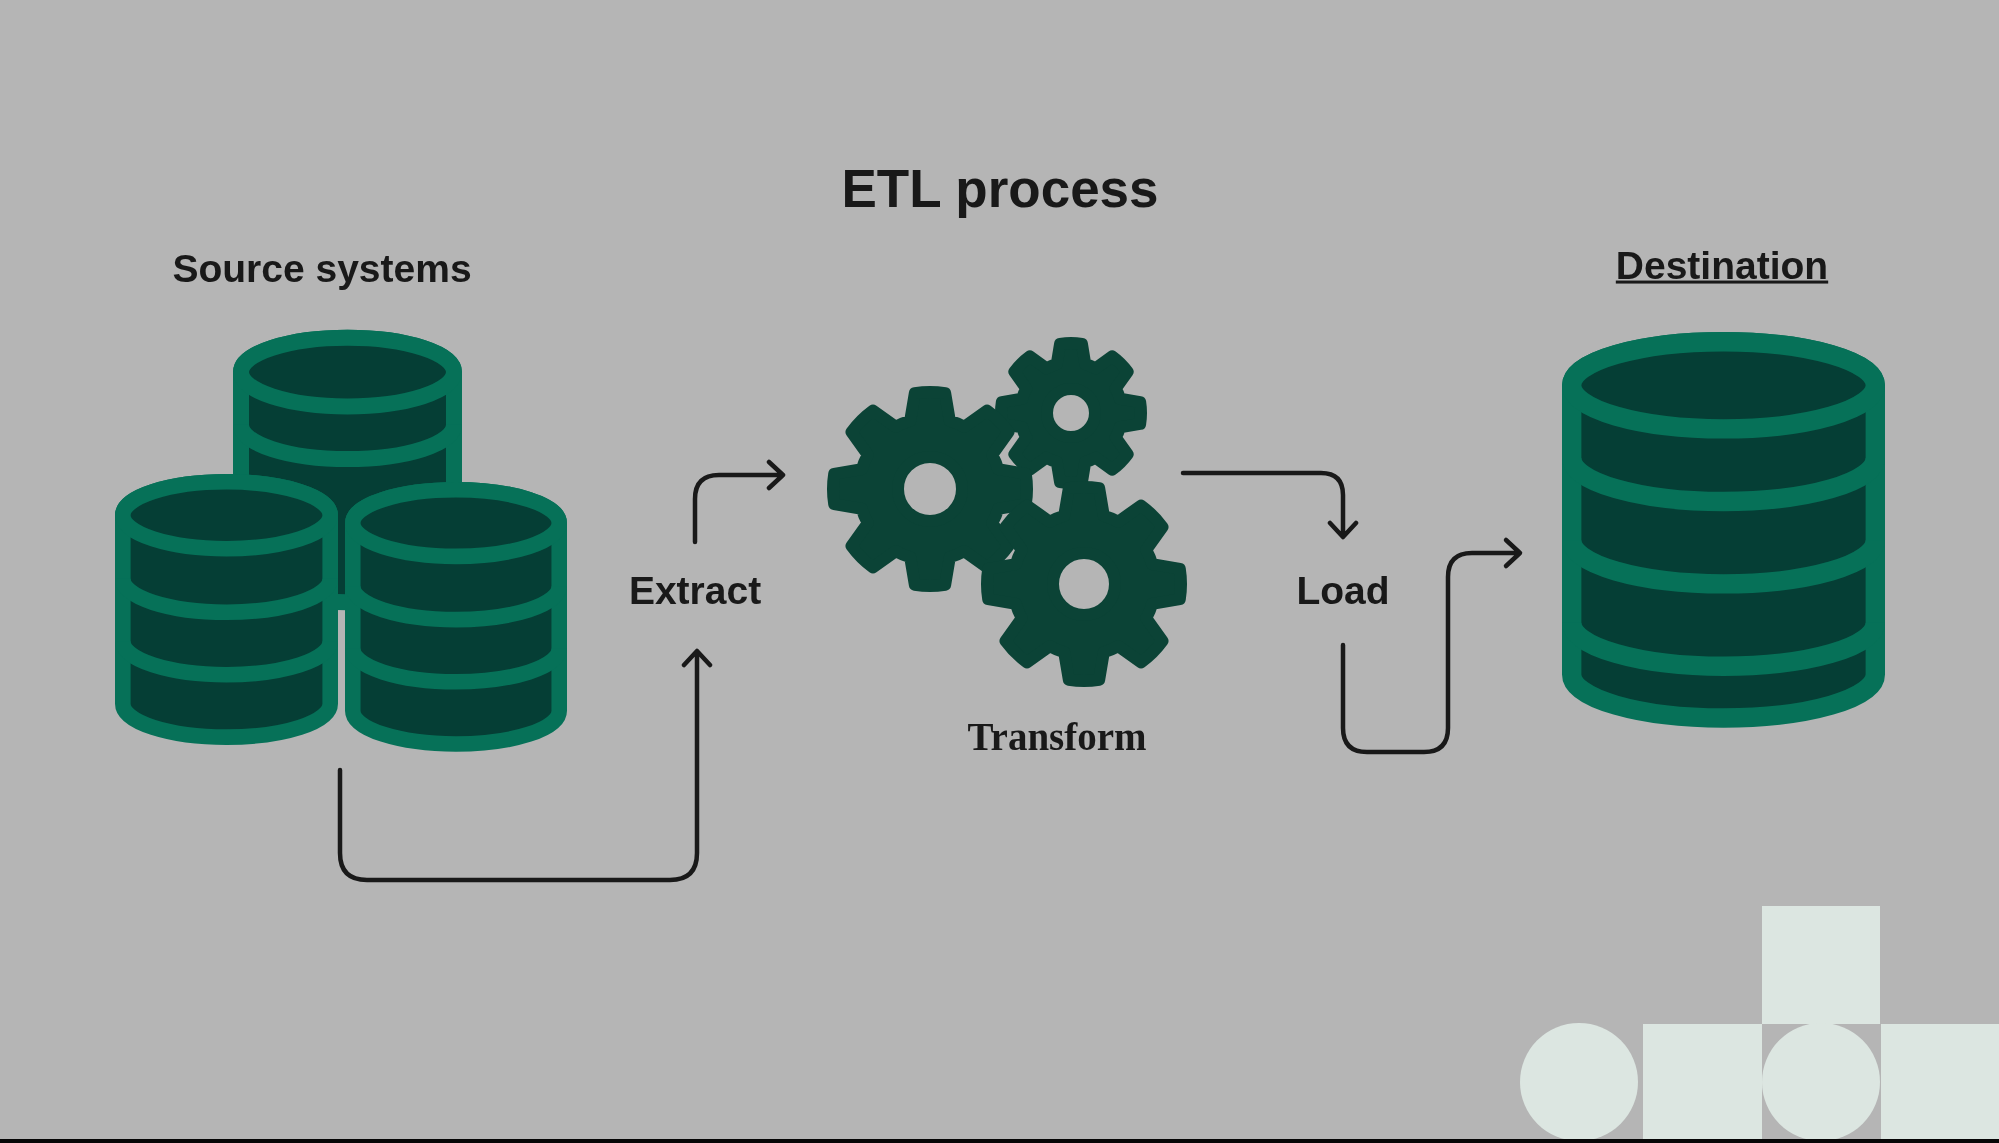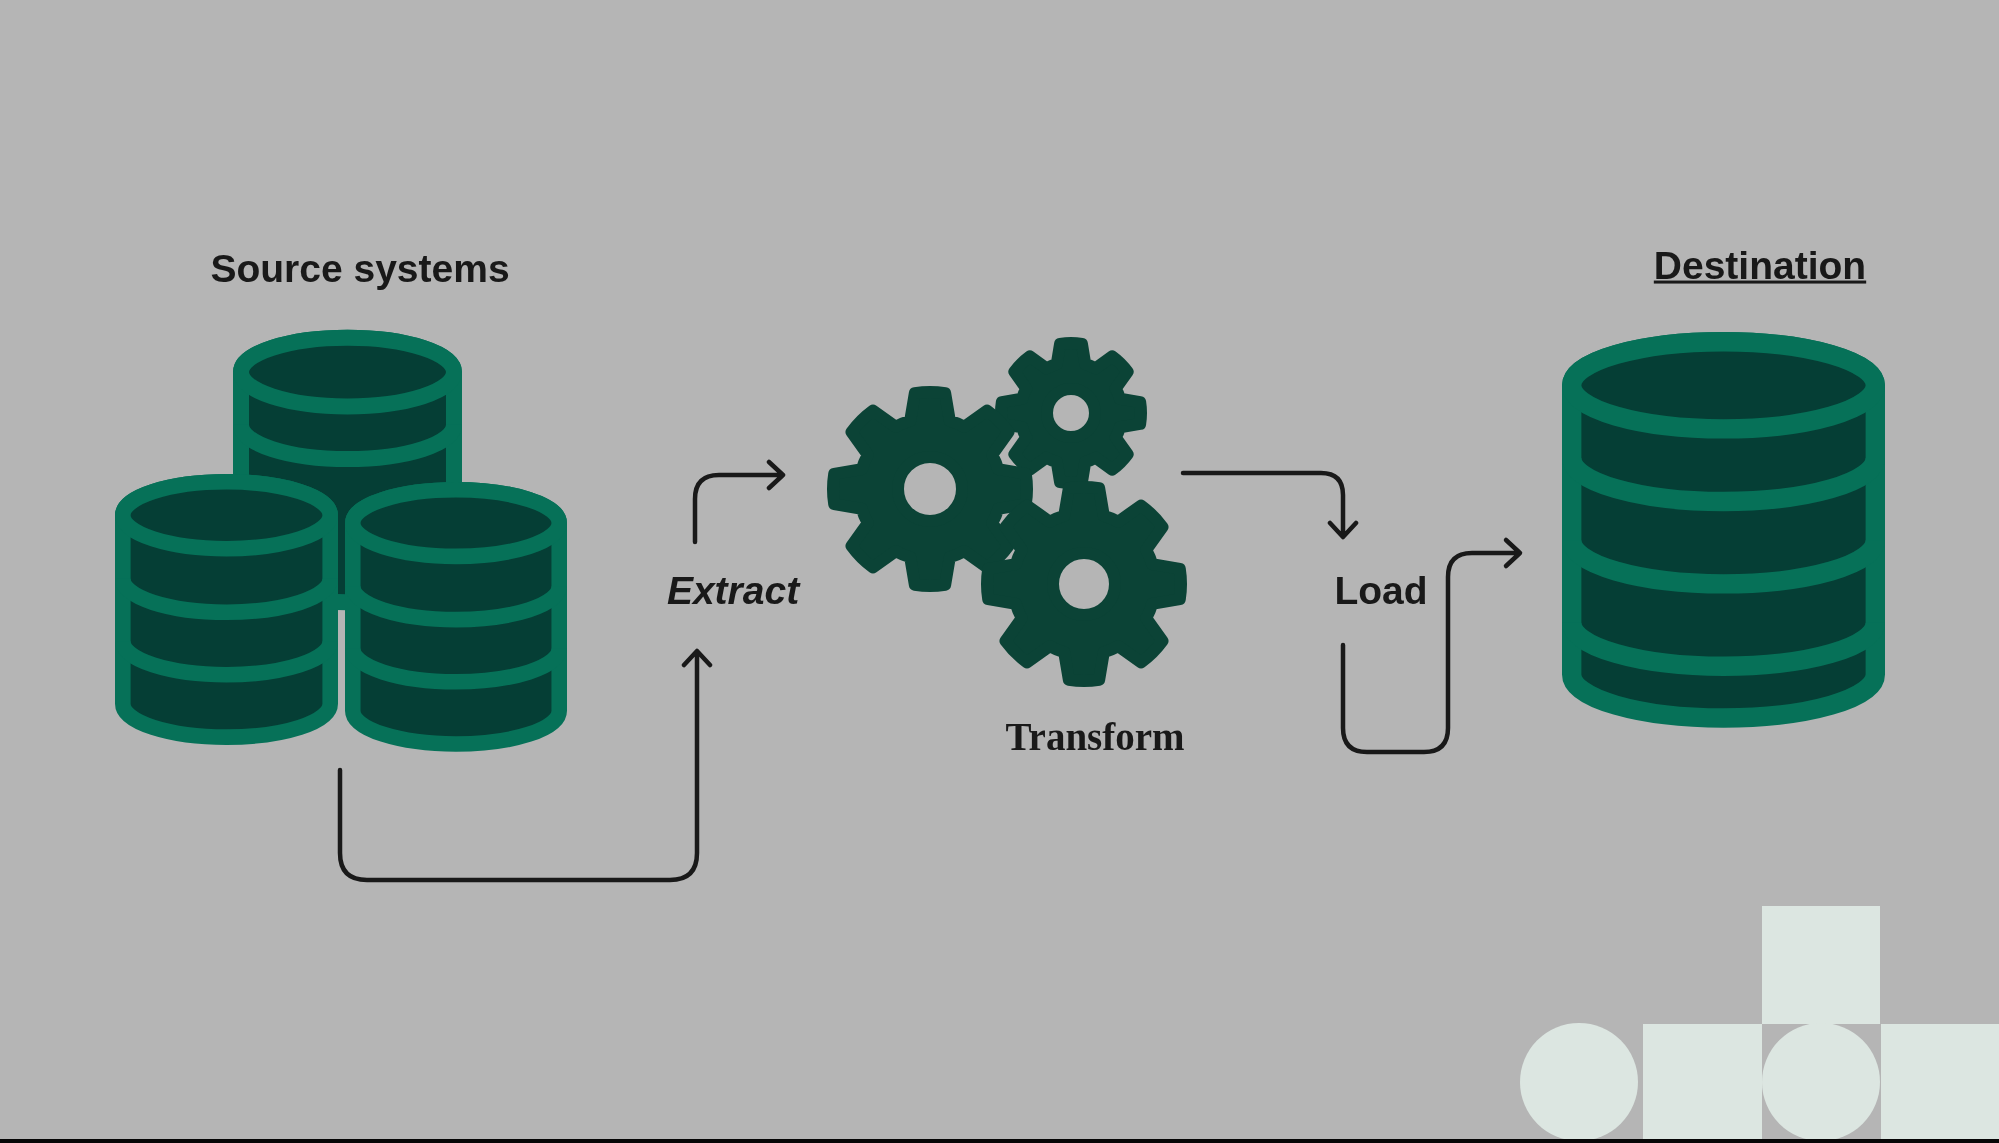--- a/index.html
+++ b/index.html
@@ -16,24 +16,24 @@
     position:relative;width:1999px;height:1143px;overflow:hidden;
     background:var(--background);
     font-family:"Liberation Sans", sans-serif;color:var(--ink);
   }
   .title{
     position:absolute;left:1000px;top:160px;transform:translateX(-50%);
     font-size:53px;font-weight:700;line-height:1.1;white-space:nowrap;
   }
   .label{
     position:absolute;transform:translate(-50%,-50%);
-    font-size:39px;font-weight:600;line-height:1.1;white-space:nowrap;margin-left:38px;
+    font-size:39px;font-weight:600;line-height:1.1;white-space:nowrap;
   }
   .label.source{left:322px;top:269px;}
-  .label.extract{left:695px;top:591px;font-style:italic;}
+  .label.extract{left:695px;top:591px;}
   .label.transform{left:1057px;top:737px;font-family:Liberation Serif, serif;}
   .label.load{left:1343px;top:591px;}
   .label.destination{left:1722px;top:266px;text-decoration:underline;}
 
   svg.abs{position:absolute;overflow:visible;}
   .cyl-body{fill:var(--green-dark);stroke:var(--green);}
   .cyl-line{fill:none;stroke:var(--green);}
   .gear{
     fill:var(--gear-green);stroke:var(--gear-green);
     stroke-width:12;stroke-linejoin:round;fill-rule:evenodd;
@@ -44,20 +44,21 @@
   }
   .decor{position:absolute;background:var(--decor);}
   .decor.circle{border-radius:50%;}
   .bottom-strip{position:absolute;left:0;bottom:0;width:100%;height:4px;background:var(--edge);}
 </style>
 </head>
 <body>
 
 <div class="canvas">
 
+  <div class="title">ETL process</div>
 
   <div class="label source">Source systems</div>
   <div class="label extract">Extract</div>
   <div class="label transform">Transform</div>
   <div class="label load">Load</div>
   <div class="label destination">Destination</div>
 
   <svg class="abs" style="left:233px;top:332px;width:229px;" viewBox="0 0 200 240" aria-hidden="true">
     <path class="cyl-body" stroke-width="14" d="M 7 35 L 7 206 A 93 30 0 0 0 193 206 L 193 35 A 93 30 0 0 0 7 35 Z"></path>
     <path class="cyl-line" stroke-width="14" d="M 7 81 A 93 30 0 0 0 193 81"></path>

